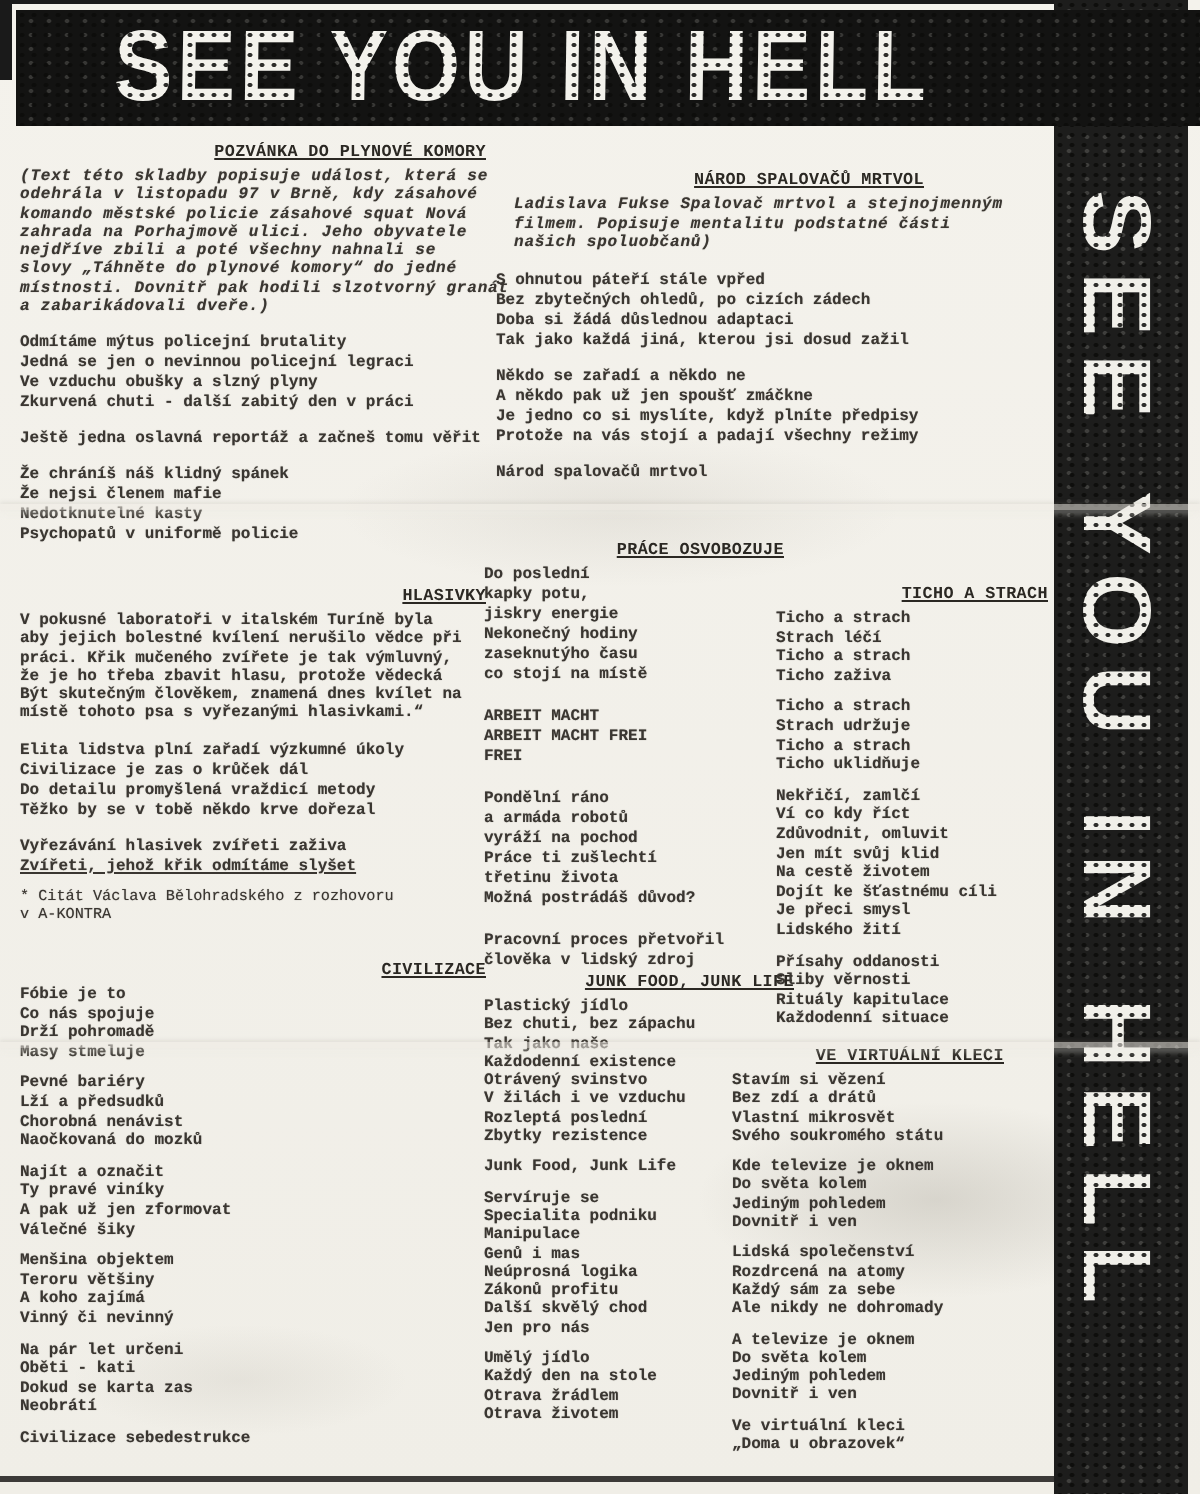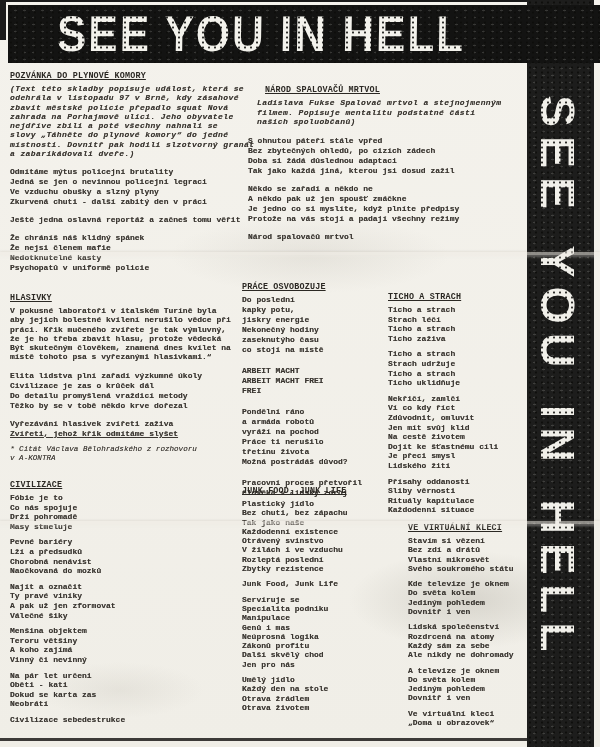--- a/index.html
+++ b/index.html
@@ -41,29 +41,29 @@
     background-image:
       radial-gradient(rgba(12,12,10,.85) 1px, transparent 1.5px),
       radial-gradient(rgba(244,242,235,.16) 1px, transparent 1.4px);
     background-size:6px 5px, 9px 7px;
     background-position:0 0, 3px 2px;
   }
 
   
   .section{position:absolute;color:#3a3631;font-weight:700;z-index:4;}
   .song-title{margin:0 0 3px 0;font-size:8.4px;font-weight:700;color:#2b2823;
-    text-decoration:underline;letter-spacing:.2px;white-space:nowrap;}
+    text-decoration:underline;letter-spacing:.2px;white-space:nowrap;text-align:right;}
   .line{font-size:8px;line-height:10px;white-space:nowrap;
     text-shadow:0 0 .5px rgba(58,54,49,.55);}
   .u-line{text-decoration:underline;}
   .intro{margin:0 0 9px 0;}
   .intro .line{line-height:9.3px;}
   .intro.italic .line{font-style:italic;letter-spacing:.4px;font-weight:700;}
   .stanza{margin:0 0 8px 0;}
-  .footnote{margin-top:-2px;font-style:italic;}
+  .footnote{margin-top:-2px;}
   .footnote .line{font-size:7.6px;line-height:9px;font-weight:400;}
 
   
   .sec-civilizace .line{line-height:9.6px}
   .sec-civilizace .stanza{margin-bottom:6px}
   .sec-narod .song-title{margin-left:17px}
   .sec-narod .intro{margin-left:9px}
   .sec-narod .intro .line{line-height:9.6px}
   .sec-prace .stanza{margin-bottom:11px}
   .sec-junk .line{line-height:9.3px}
@@ -87,21 +87,21 @@
   <div class="left-edge"></div>
   <div class="bottom-rule"></div>
   <div class="fold fold-1"></div>
   <div class="fold fold-2"></div>
   <main>
       <section class="section sec-pozvanka" style="left: 10px; top: 71px; width: 233px;">
         <h2 class="song-title">POZVÁNKA DO PLYNOVÉ KOMORY</h2>
         <div class="intro italic">
           <div class="line">(Text této skladby popisuje událost, která se</div>
           <div class="line">odehrála  v listopadu 97 v Brně, kdy zásahové</div>
-          <div class="line">zbavit městské policie přepadlo squat Nová</div>
+          <div class="line">komando městské policie zásahové squat Nová</div>
           <div class="line">zahrada na Porhajmově ulici. Jeho obyvatele</div>
           <div class="line">nejdříve  zbili  a poté všechny nahnali se</div>
           <div class="line">slovy „Táhněte do plynové komory“ do jedné</div>
           <div class="line">místnosti. Dovnitř pak hodili slzotvorný granát</div>
           <div class="line">a zabarikádovali dveře.)</div>
         </div>
         <div class="stanza">
           <div class="line">Odmítáme mýtus policejní brutality</div>
           <div class="line">Jedná se jen o nevinnou policejní legraci</div>
           <div class="line">Ve vzduchu obušky a slzný plyny</div>
@@ -194,40 +194,40 @@
         <div class="stanza">
           <div class="line">Někdo se zařadí a někdo ne</div>
           <div class="line">A někdo pak už jen spoušť zmáčkne</div>
           <div class="line">Je jedno co si myslíte, když plníte předpisy</div>
           <div class="line">Protože na vás stojí a padají všechny režimy</div>
         </div>
         <div class="stanza">
           <div class="line">Národ spalovačů mrtvol</div>
         </div>
       </section>
-      <section class="section sec-prace" style="left: 242px; top: 270px; width: 150px; margin-top: 12px;">
+      <section class="section sec-prace" style="left: 242px; top: 270px; width: 150px;">
         <h2 class="song-title">PRÁCE OSVOBOZUJE</h2>
         <div class="stanza">
           <div class="line">Do poslední</div>
           <div class="line">kapky potu,</div>
           <div class="line">jiskry energie</div>
           <div class="line">Nekonečný hodiny</div>
           <div class="line">zaseknutýho času</div>
           <div class="line">co stojí na místě</div>
         </div>
         <div class="stanza">
           <div class="line">ARBEIT MACHT</div>
           <div class="line">ARBEIT MACHT FREI</div>
           <div class="line">FREI</div>
         </div>
         <div class="stanza">
           <div class="line">Pondělní ráno</div>
           <div class="line">a armáda robotů</div>
           <div class="line">vyráží na pochod</div>
-          <div class="line">Práce ti nerušilo</div>
+          <div class="line">Práce ti zušlechtí</div>
           <div class="line">třetinu života</div>
           <div class="line">Možná postrádáš důvod?</div>
         </div>
         <div class="stanza">
           <div class="line">Pracovní proces přetvořil</div>
           <div class="line">člověka v lidský zdroj</div>
         </div>
       </section>
       <section class="section sec-junk" style="left: 242px; top: 486px; width: 155px;">
         <h2 class="song-title">JUNK FOOD, JUNK LIFE</h2>
@@ -285,21 +285,21 @@
           <div class="line">Je přeci smysl</div>
           <div class="line">Lidského žití</div>
         </div>
         <div class="stanza">
           <div class="line">Přísahy oddanosti</div>
           <div class="line">Sliby věrnosti</div>
           <div class="line">Rituály kapitulace</div>
           <div class="line">Každodenní situace</div>
         </div>
       </section>
-      <section class="section sec-virtualni" style="left: 408px; top: 523px; width: 136px;">
+      <section class="section sec-virtualni" style="left: 366px; top: 523px; width: 136px;">
         <h2 class="song-title">VE VIRTUÁLNÍ KLECI</h2>
         <div class="stanza">
           <div class="line">Stavím si vězení</div>
           <div class="line">Bez zdí a drátů</div>
           <div class="line">Vlastní mikrosvět</div>
           <div class="line">Svého soukromého státu</div>
         </div>
         <div class="stanza">
           <div class="line">Kde televize je oknem</div>
           <div class="line">Do světa kolem</div>

